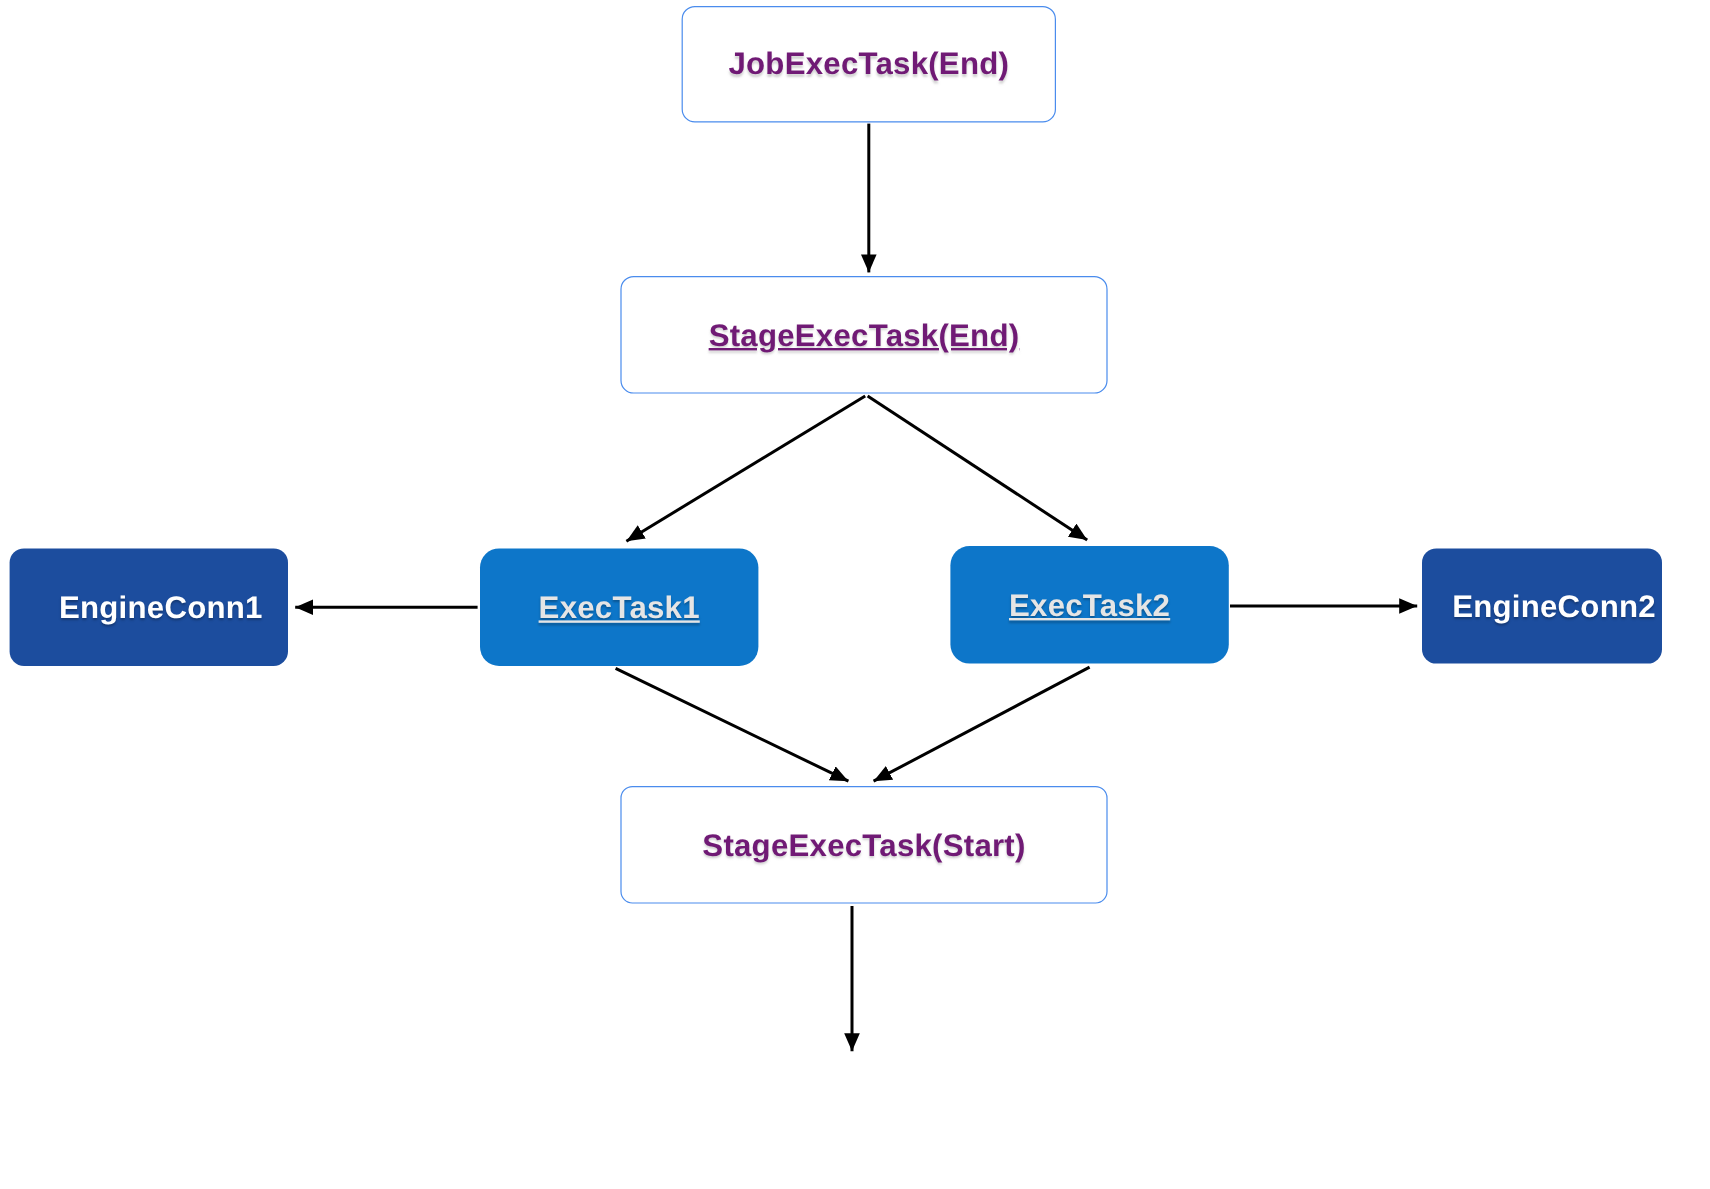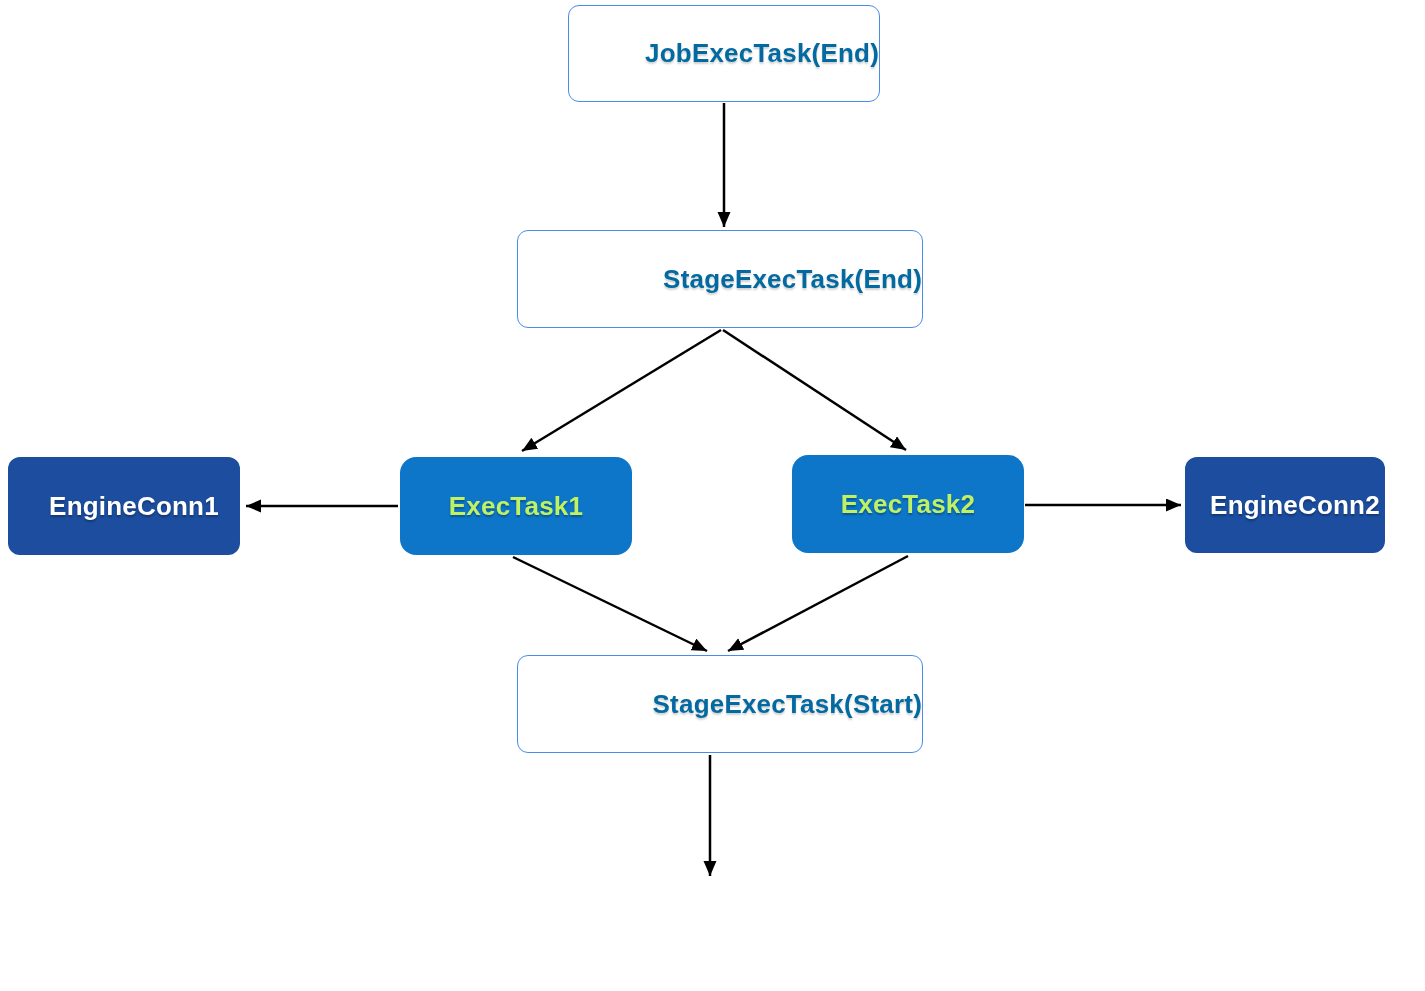--- a/index.html
+++ b/index.html
@@ -32,30 +32,30 @@
     font-weight: bold;
     font-size: 26px;
     letter-spacing: 0.2px;
     text-align: center;
     cursor: default;
   }
   .node.outline {
     background: #ffffff;
     border: 1.5px solid #4a8ced;
     border-radius: 11px;
-    color: #0369a1;
-    justify-content: flex-end;
+    color: #701a75;
   }
   .node.outline .node-label {
     text-shadow: 0 2px 2px rgba(120, 120, 120, 0.35);
   }
   .node.medium {
     background: #0d76c9;
     border-radius: 16px;
-    color: #bef264;
+    color: #e5e5e5;
+    text-decoration: underline;
   }
   .node.dark {
     background: #1c4d9e;
     border-radius: 12px;
     color: #ffffff;
     padding-left: 20px;
   }
   .node.medium .node-label,
   .node.dark .node-label {
     text-shadow: 0 2px 2px rgba(0, 0, 0, 0.28);
@@ -81,38 +81,38 @@
         <line x1="513" y1="557" x2="707" y2="651" stroke="#000000" stroke-width="2.5" marker-end="url(#arrowhead)"></line>
         <line x1="908" y1="556" x2="728" y2="651" stroke="#000000" stroke-width="2.5" marker-end="url(#arrowhead)"></line>
         <line x1="710" y1="755" x2="710" y2="876" stroke="#000000" stroke-width="2.5" marker-end="url(#arrowhead)"></line>
       </g>
   </svg>
 
   <div class="node outline" style="left: 568px; top: 5px; width: 312px; height: 97px;">
     <span class="node-label">JobExecTask(End)</span>
   </div>
 
-  <div class="node outline" style="left: 517px; top: 230px; width: 406px; height: 98px;">
+  <div class="node outline" style="left: 517px; top: 230px; width: 406px; height: 98px; text-decoration: underline;">
     <span class="node-label">StageExecTask(End)</span>
   </div>
 
   <div class="node medium" style="left: 400px; top: 457px; width: 232px; height: 98px;">
     <span class="node-label">ExecTask1</span>
   </div>
 
   <div class="node medium" style="left: 792px; top: 455px; width: 232px; height: 98px;">
     <span class="node-label">ExecTask2</span>
   </div>
 
   <div class="node dark" style="left: 8px; top: 457px; width: 232px; height: 98px;">
     <span class="node-label">EngineConn1</span>
   </div>
 
   <div class="node dark" style="left: 1185px; top: 457px; width: 200px; height: 96px;">
     <span class="node-label">EngineConn2</span>
   </div>
 
-  <div class="node outline" style="left: 517px; top: 655px; width: 406px; height: 98px;">
+  <div class="node outline" style="left: 517px; top: 655px; width: 406px; height: 98px; border-radius: 10px;">
     <span class="node-label">StageExecTask(Start)</span>
   </div>
 
 
 </div>
 
 </body></html>

